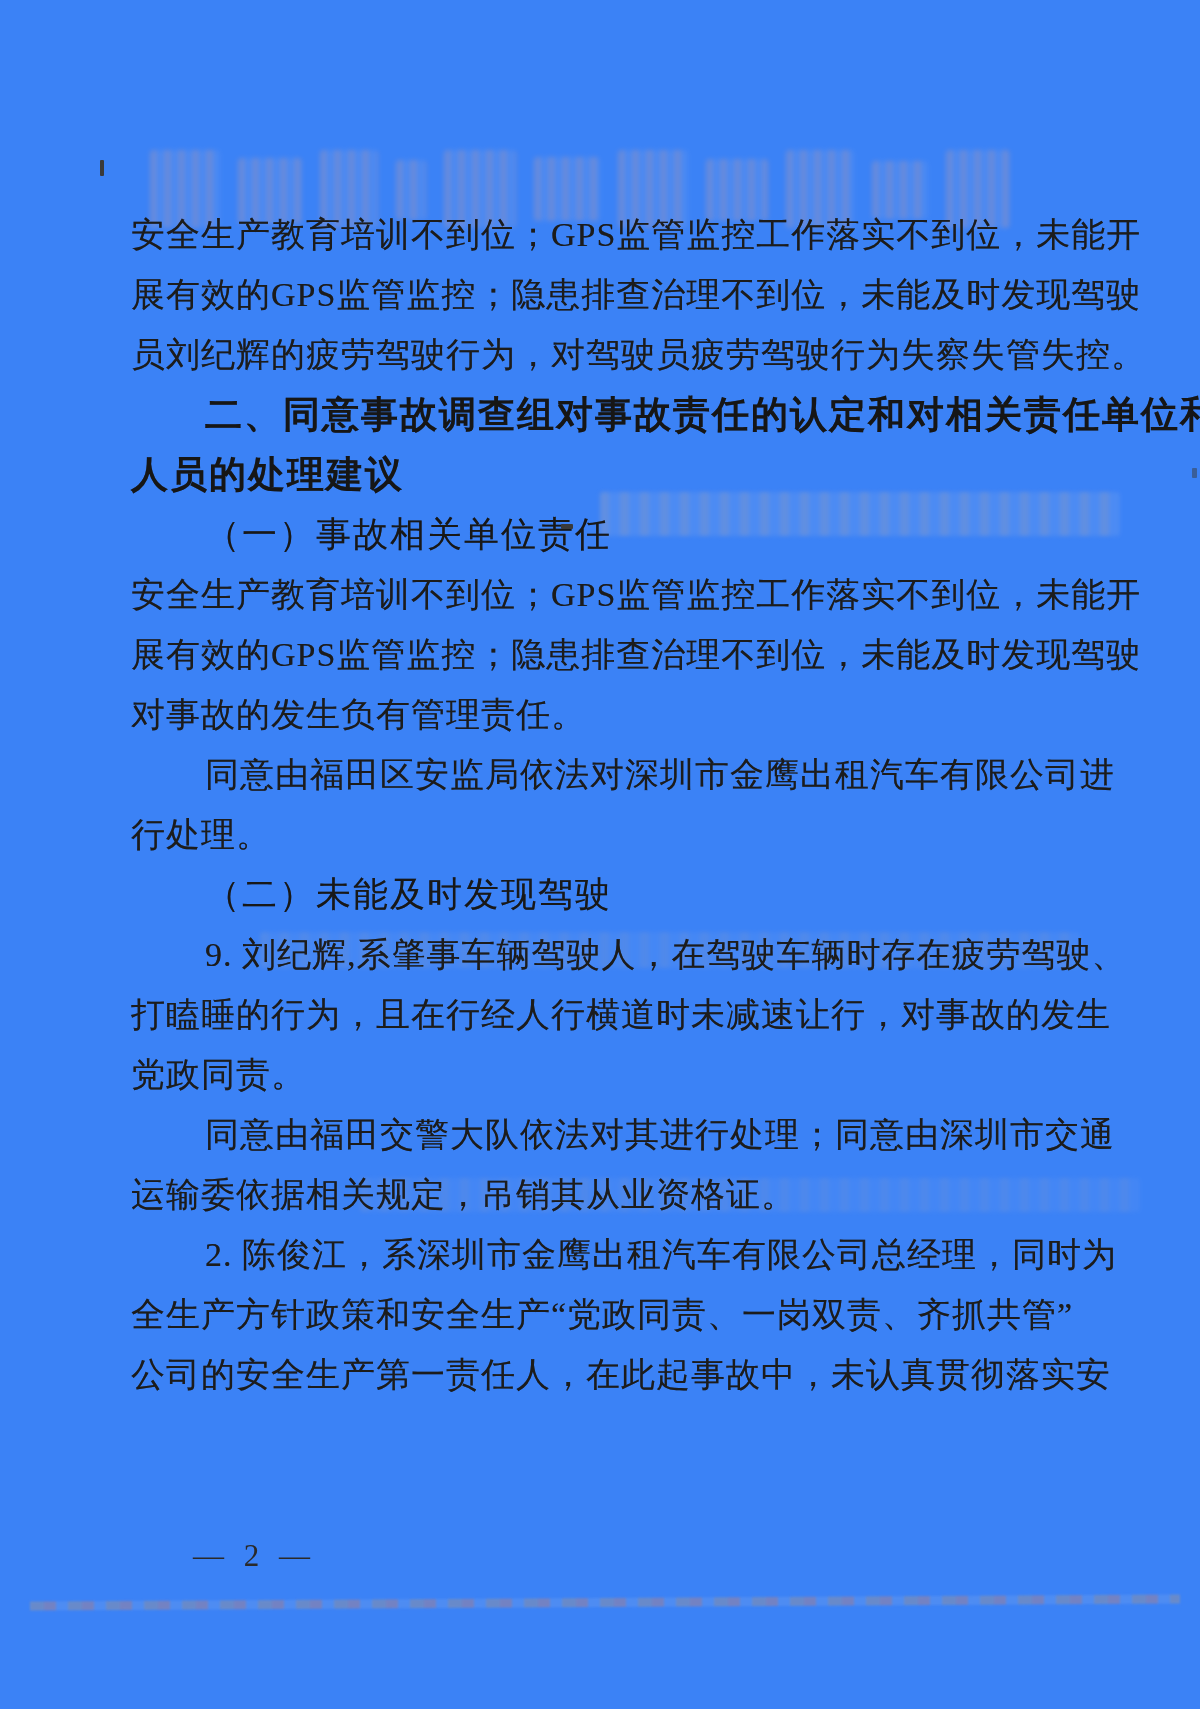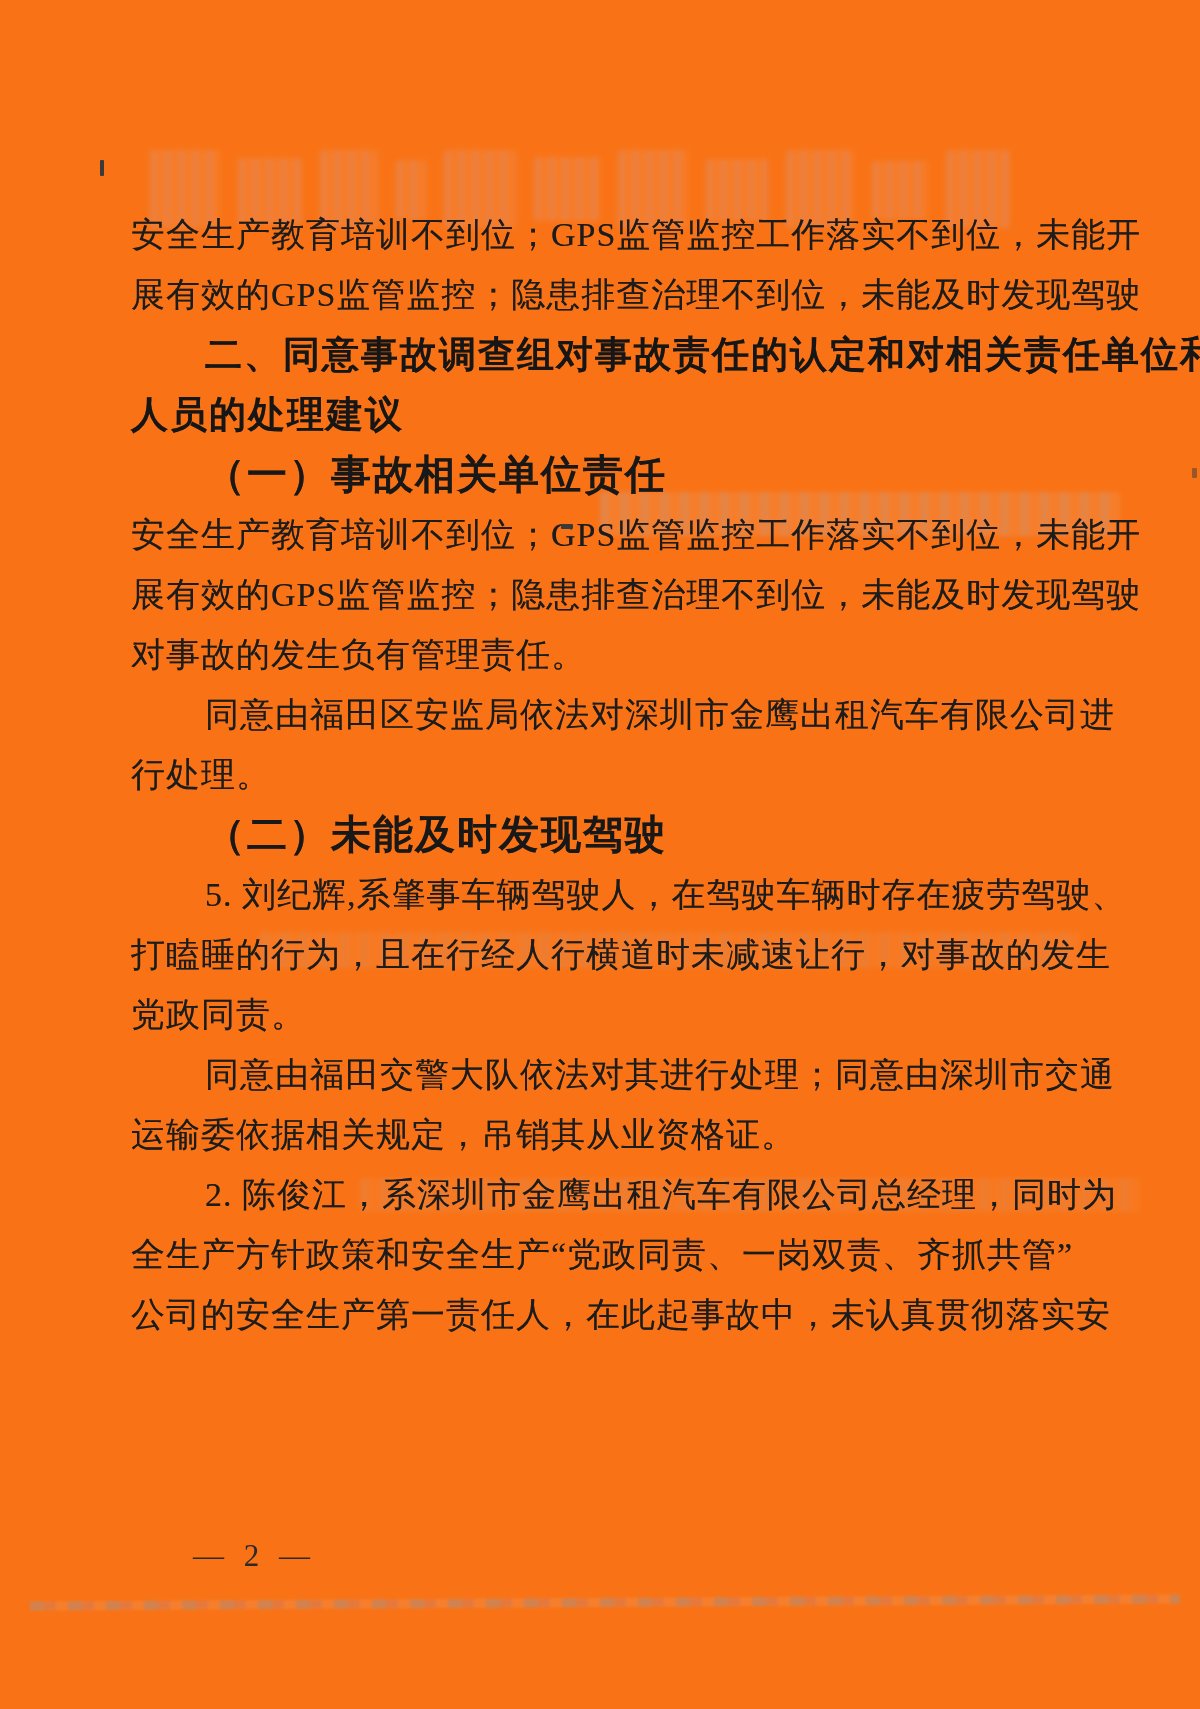--- a/index.html
+++ b/index.html
@@ -5,21 +5,21 @@
   html, body {
     margin: 0;
     padding: 0;
     background: #e9e9e9;
   }
   .page {
     position: relative;
     width: 1200px;
     height: 1709px;
     margin: 0 auto;
-    background: #f97316;
+    background: #3b82f6;
     overflow: hidden;
     font-family: "Liberation Serif", "DejaVu Serif", serif;
   }
 
   
   .text-block {
     position: absolute;
     left: 131px;
     top: 205px;
     width: 948px;
@@ -37,22 +37,22 @@
     font-weight: 400;
   }
   .line.heading {
     font-size: 37px;
     font-weight: 700;
     letter-spacing: 2px;
     font-family: "Liberation Sans", "DejaVu Sans", sans-serif;
     color: #161616;
   }
   .line.subheading {
-    font-size: 40px;
-    font-weight: 700;
+    font-size: 35px;
+    font-weight: 400;
     letter-spacing: 2px;
     color: #181818;
   }
   .line.indent { padding-left: 74px; }
 
   
   .page-number {
     position: absolute;
     left: 193px;
     top: 1538px;
@@ -135,30 +135,31 @@
     <div class="blob" style="width:64px"></div>
   </div>
 
   <div class="bleed-faint" style="left:600px; top:492px; width:520px; height:44px"></div>
   <div class="bleed-faint" style="left:260px; top:932px; width:820px; height:36px; opacity:0.55"></div>
   <div class="bleed-faint" style="left:360px; top:1178px; width:780px; height:34px; opacity:0.5"></div>
 
   <div class="text-block">
     <div class="line body">安全生产教育培训不到位；GPS监管监控工作落实不到位，未能开</div>
     <div class="line body">展有效的GPS监管监控；隐患排查治理不到位，未能及时发现驾驶</div>
+    <div class="line body">员刘纪辉的疲劳驾驶行为，对驾驶员疲劳驾驶行为失察失管失控。</div>
     <div class="line heading indent">二、同意事故调查组对事故责任的认定和对相关责任单位和</div>
     <div class="line heading">人员的处理建议</div>
     <div class="line subheading indent">（一）事故相关单位责任</div>
     <div class="line body">安全生产教育培训不到位；GPS监管监控工作落实不到位，未能开</div>
     <div class="line body">展有效的GPS监管监控；隐患排查治理不到位，未能及时发现驾驶</div>
     <div class="line body">对事故的发生负有管理责任。</div>
     <div class="line body indent">同意由福田区安监局依法对深圳市金鹰出租汽车有限公司进</div>
     <div class="line body">行处理。</div>
     <div class="line subheading indent">（二）未能及时发现驾驶</div>
-    <div class="line body indent">5. 刘纪辉,系肇事车辆驾驶人，在驾驶车辆时存在疲劳驾驶、</div>
+    <div class="line body indent">9. 刘纪辉,系肇事车辆驾驶人，在驾驶车辆时存在疲劳驾驶、</div>
     <div class="line body">打瞌睡的行为，且在行经人行横道时未减速让行，对事故的发生</div>
     <div class="line body">党政同责。</div>
     <div class="line body indent">同意由福田交警大队依法对其进行处理；同意由深圳市交通</div>
     <div class="line body">运输委依据相关规定，吊销其从业资格证。</div>
     <div class="line body indent">2. 陈俊江，系深圳市金鹰出租汽车有限公司总经理，同时为</div>
     <div class="line body">全生产方针政策和安全生产“党政同责、一岗双责、齐抓共管”</div>
     <div class="line body">公司的安全生产第一责任人，在此起事故中，未认真贯彻落实安</div>
   </div>
 
   <div class="page-number">— 2 —</div>

